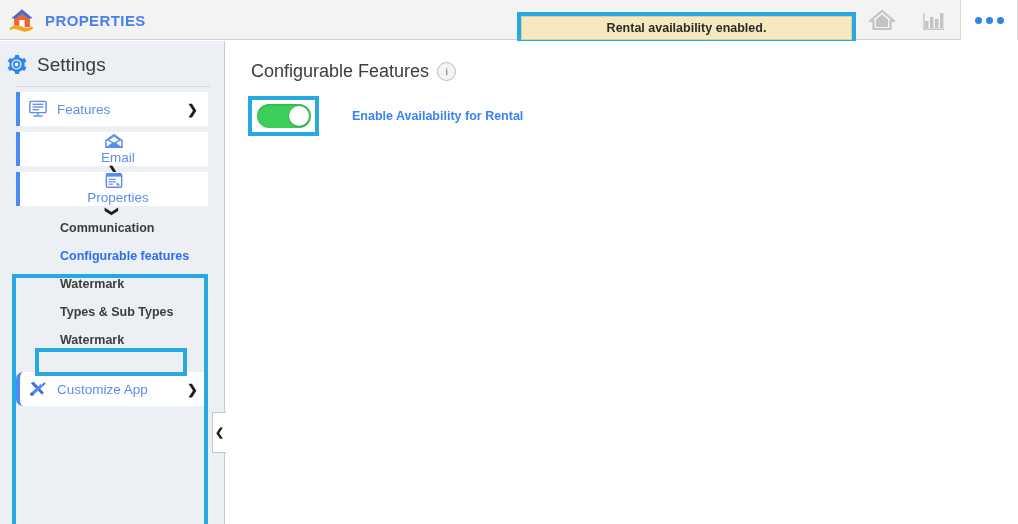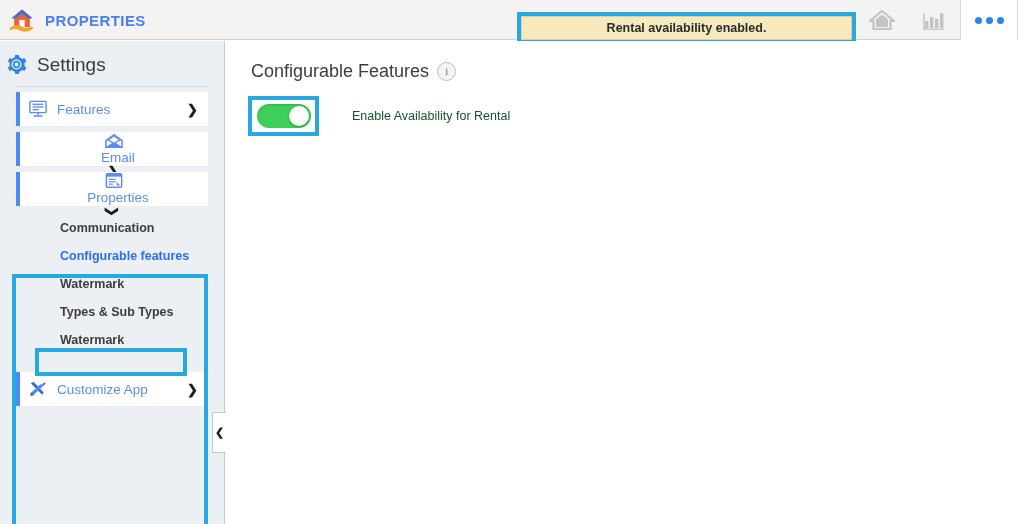--- a/index.html
+++ b/index.html
@@ -123,21 +123,21 @@
   .sub-item.active { color: #2a6ff0; }
   .sub-hl-box {
     position: absolute; left: 35px; top: 256px;
     width: 152px; height: 28px;
     border: 4px solid #28a8e0;
     box-sizing: border-box;
     background: transparent;
     pointer-events: none;
   }
 
-  .nav-item.last { margin-top: 8px; }
+  .nav-item.last { margin-top: 8px; border-radius: 7px; }
 
   
   .collapse-handle {
     position: absolute; left: 212px; top: 371px;
     width: 15px; height: 41px;
     background: #ffffff;
     border: 1px solid #c7c7c7;
     box-sizing: border-box;
     display: flex; align-items: center; justify-content: center;
     font-size: 11px; color: #1d1d1d; font-weight: bold;
@@ -180,21 +180,21 @@
     box-shadow: inset 0 1px 2px rgba(0,0,0,0.15);
   }
   .toggle .knob {
     position: absolute; right: 2px; top: 2px;
     width: 20px; height: 20px; border-radius: 50%;
     background: #ffffff;
     box-shadow: 0 1px 2px rgba(0,0,0,0.3);
   }
   .feature-label {
     margin-left: 33px;
-    font-size: 12.5px; font-weight: normal; color: #14532d;
+    font-size: 12.5px; font-weight: bold; color: #3b82f6;
   }
 </style>
 </head>
 <body>
 
 <div id="app">
 
   <div class="topbar">
 
     <div class="brand">

